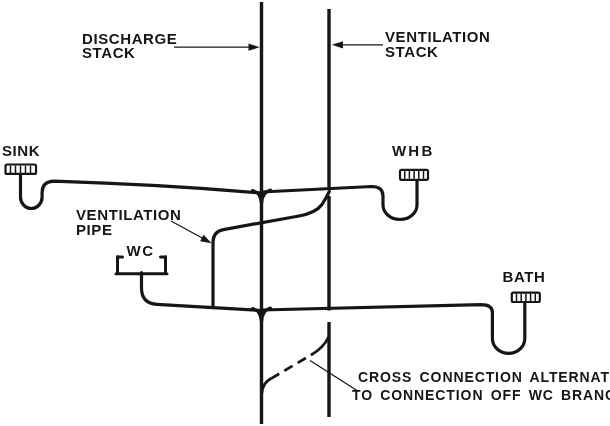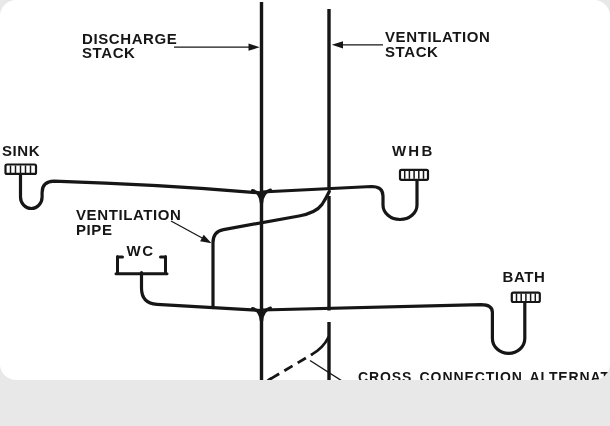--- a/index.html
+++ b/index.html
@@ -1,21 +1,20 @@
 <!DOCTYPE html>
 <html style="--ink: #161616; --background: #ffffff;"><head>
 <meta charset="utf-8">
 <style>
   :root { --ink:#161616; --background:#ffffff; }
   html,body { margin:0; padding:0; background:#e8e8e8; }
   .figure {
-    position:relative; width:610px; height:380px;
+    position:relative; width:610px; height:426px;
     background:var(--background); overflow:hidden;
     font-family:"Liberation Sans", sans-serif;
-    border-radius:16px;
   }
   svg { display:block; }
   .pipe { fill:none; stroke:var(--ink); stroke-width:3.2; stroke-linecap:round; stroke-linejoin:round; }
   .stack { fill:none; stroke:var(--ink); stroke-width:3.4; stroke-linecap:butt; }
   .fixture { fill:none; stroke:var(--ink); stroke-width:3; stroke-linecap:round; }
   .fillet { fill:none; stroke:var(--ink); stroke-width:3; stroke-linecap:round; }
   .leader { fill:none; stroke:var(--ink); stroke-width:1.3; stroke-linecap:butt; }
   .arrow { fill:var(--ink); stroke:none; }
   .dashedpipe { fill:none; stroke:var(--ink); stroke-width:2.8; stroke-linecap:butt; stroke-dasharray:9.5 6; }
   .hookpipe { fill:none; stroke:var(--ink); stroke-width:2.8; stroke-linecap:round; }

